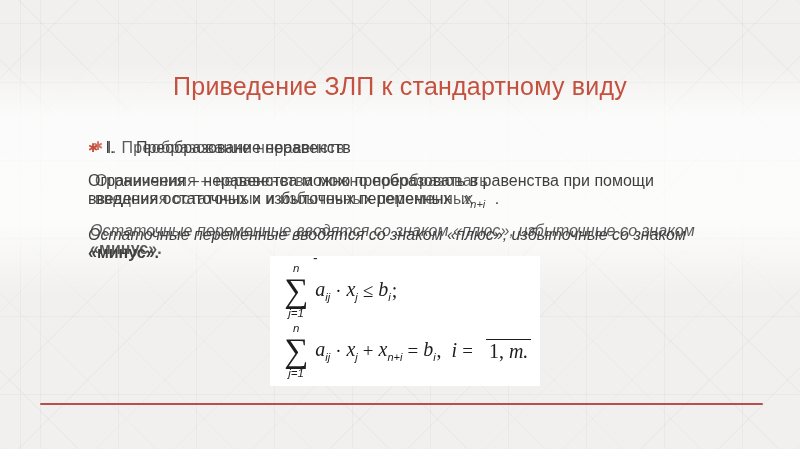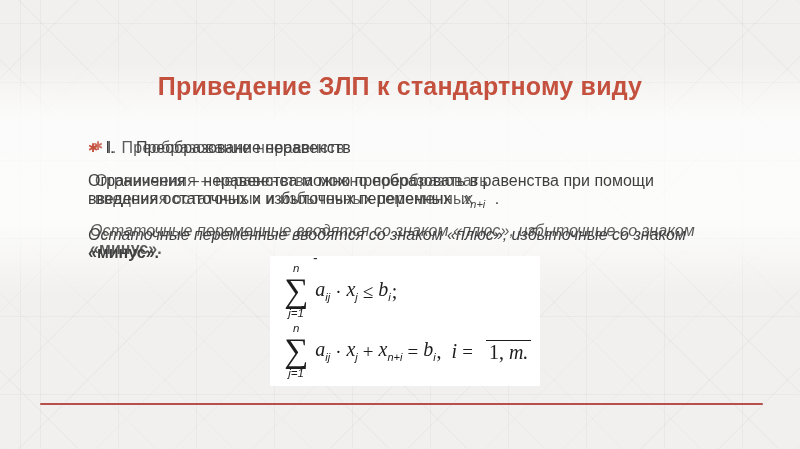--- a/index.html
+++ b/index.html
@@ -14,21 +14,21 @@
       repeating-linear-gradient(90deg, rgba(110,110,110,0.06) 0 1px, transparent 1px 78px);
     background-position:0 0,0 0,0 24px,40px 0;
   }
   .glow{
     position:absolute;inset:0;pointer-events:none;
     background:linear-gradient(180deg, rgba(255,255,255,0) 14%, rgba(255,255,255,0.75) 26%,
                rgba(255,255,255,0.8) 50%, rgba(255,255,255,0) 66%);
   }
   .title{
     position:absolute;left:0;right:0;top:72px;text-align:center;
-    font-size:25px;font-weight:bold;color:var(--accent,#c4503e);letter-spacing:0.2px;
+    font-size:25px;font-weight:normal;color:var(--accent,#c4503e);letter-spacing:0.2px;
   }
   .line{
     position:absolute;white-space:nowrap;font-size:16px;color:var(--text,#3f3f3f);line-height:18px;
   }
   .line .base{position:relative;z-index:1;}
   .ghost{
     position:absolute;left:0;top:0;opacity:0.85;color:var(--text,#3f3f3f);
     white-space:nowrap;letter-spacing:0.35px;z-index:0;
   }
   .g-right{transform:translateX(7px);text-align:center;}
@@ -44,21 +44,21 @@
     position:absolute;left:270px;top:256px;width:270px;height:130px;
     background:var(--formulaBg,#ffffff);z-index:2;
   }
   .frow{position:absolute;left:14px;display:flex;align-items:center;
         font-family:"Liberation Serif",serif;color:#1d1d1d;}
   .frow1{top:6px;}
   .frow2{top:66px;}
   .sig{display:inline-flex;flex-direction:column;align-items:center;line-height:1;margin-right:7px;}
   .sig .lim{font-size:11.5px;line-height:1.1;}
   .sig .glyph{font-size:34px;line-height:0.95;font-style:normal;}
-  .terms{display:flex;align-items:flex-end;font-size:20px;font-style:italic;}
+  .terms{display:flex;align-items:center;font-size:20px;font-style:italic;}
   .terms .op{font-style:normal;margin:0 5px;font-size:19px;}
   .terms .punct{font-style:normal;margin-left:1px;}
   .terms .gap{margin-left:10px;}
   .terms .ov{border-top:1.6px solid #1d1d1d;padding:1px 3px 0 3px;line-height:1.05;display:inline-block;margin-left:8px;}
   .terms .ov .up{font-style:normal;}
   .stray{position:absolute;left:313px;top:250px;z-index:3;font-size:14px;color:#333;}
   .divider{
     position:absolute;left:40px;top:403px;width:723px;height:2px;
     background:var(--lineColor,#b5504a);border-radius:1px;z-index:1;
   }

